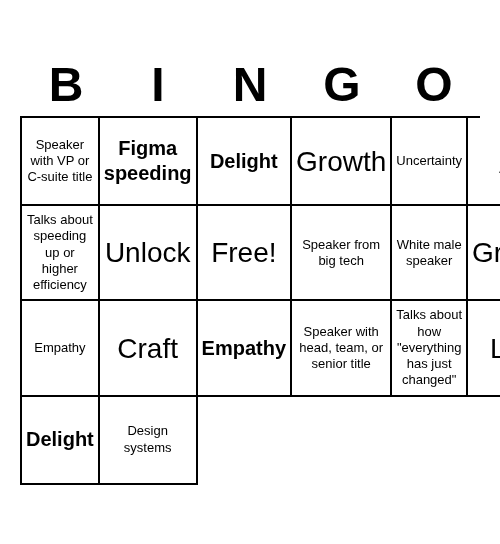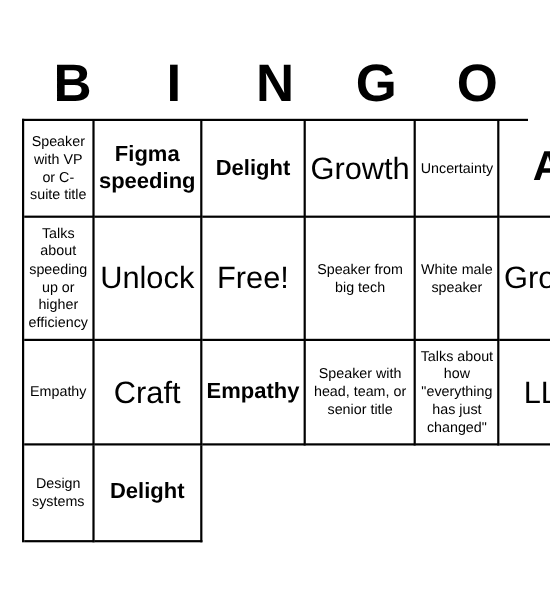--- a/index.html
+++ b/index.html
@@ -84,16 +84,16 @@
       <div class="bingo-cell large">Free!</div>
       <div class="bingo-cell">Speaker from big tech</div>
       <div class="bingo-cell">White male speaker</div>
       <div class="bingo-cell large">Growth</div>
       <div class="bingo-cell">Empathy</div>
       <div class="bingo-cell large">Craft</div>
       <div class="bingo-cell medium">Empathy</div>
       <div class="bingo-cell">Speaker with head, team, or senior title</div>
       <div class="bingo-cell">Talks about how "everything has just changed"</div>
       <div class="bingo-cell large">LLM</div>
+      <div class="bingo-cell medium">Delight</div>
       <div class="bingo-cell">Design systems</div>
-      <div class="bingo-cell medium">Delight</div>
     </div>
 </div>
 
 </body></html>

